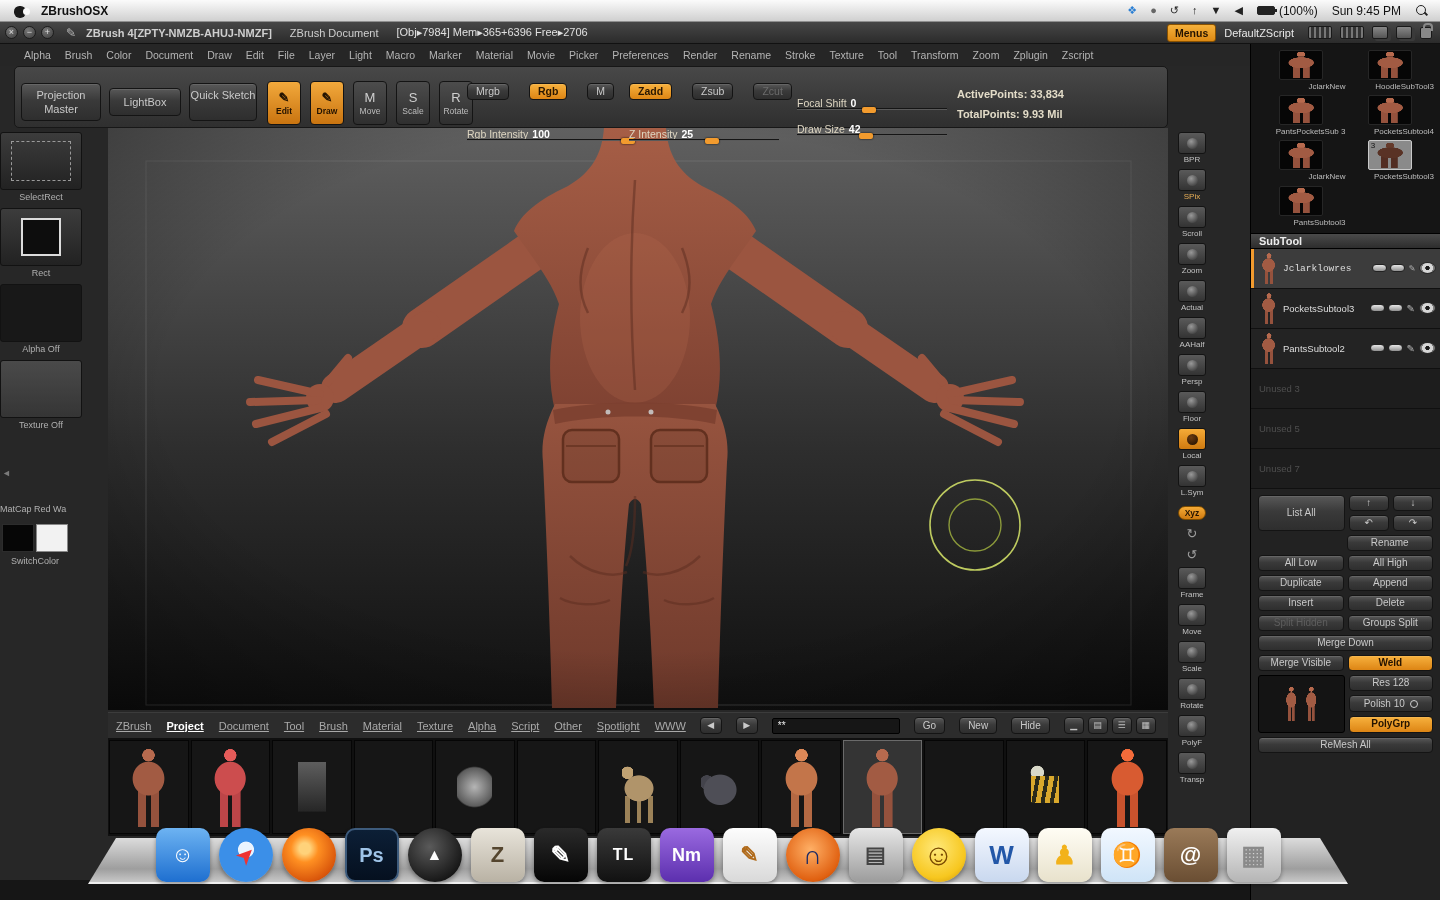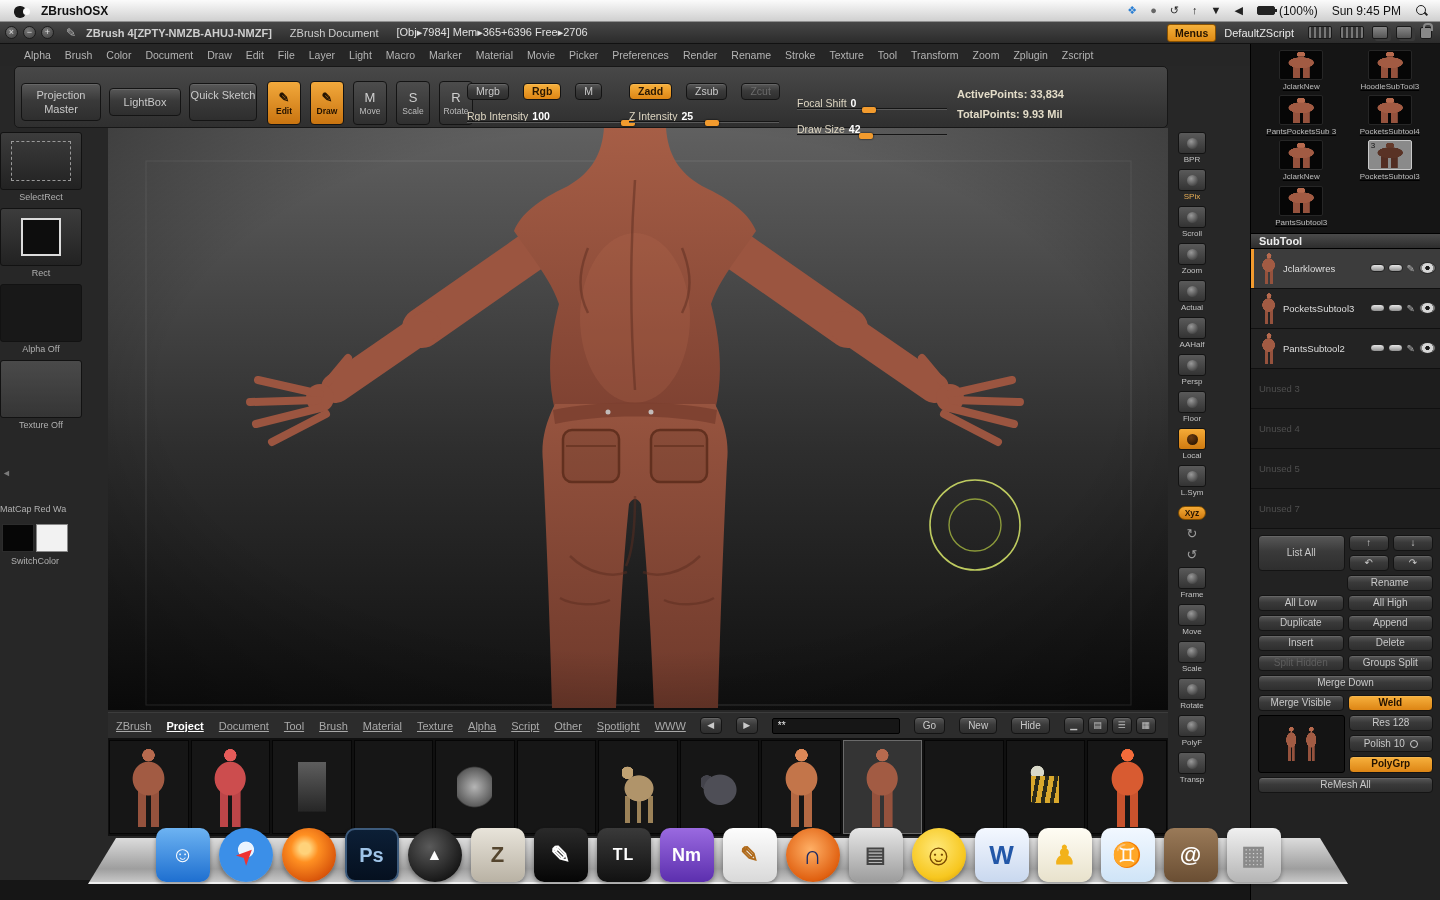--- a/index.html
+++ b/index.html
@@ -63,21 +63,21 @@
   .ts-lb { position:absolute; left:94px; top:21px; width:72px; height:28px; line-height:26px; font-size:11px; }
   .ts-qs { position:absolute; left:174px; top:16px; width:68px; height:38px; line-height:1.25; padding-top:5px; font-size:11px; }
   .modes { position:absolute; left:252px; top:14px; display:flex; gap:9px; }
   .mode { width:34px; height:44px; border-radius:4px; border:1px solid #141414; background:linear-gradient(#4c4c4c,#2f2f2f);
     display:flex; flex-direction:column; align-items:center; justify-content:center; gap:2px; }
   .mode .mg { font-size:13px; color:#cfcfcf; line-height:1; }
   .mode .ml { font-size:8.5px; color:#bdbdbd; }
   .mode.on { background:linear-gradient(#f2a93c,#c97410); }
   .mode.on .mg, .mode.on .ml { color:#241300; font-weight:bold; }
   .grp { position:absolute; top:16px; }
-  .grp .row1 { display:flex; gap:14px; margin-bottom:6px; }
+  .grp .row1 { display:flex; gap:20px; margin-bottom:24px; }
   .pbtn { height:17px; line-height:15px; padding:0 8px; }
   .shelf-slider { position:relative; height:16px; }
   .sl-label { font-size:10.5px; color:#ded6c2; white-space:nowrap; }
   .sl-label b { color:#fff; margin-left:4px; }
   .track { position:absolute; left:0; right:0; bottom:-1px; height:2px; background:#151515; border-bottom:1px solid #5a5a5a; }
   .nub { position:absolute; bottom:-4px; width:14px; height:6px; border-radius:2px; background:#f29b2e; transform:translateX(-50%); box-shadow:0 0 2px #000; }
   .g-paint { left:452px; }
   .g-sculpt { left:614px; }
   .g-fs { left:782px; }
   .g-fs .shelf-slider { margin-bottom:8px;margin-top:10px; }
@@ -124,34 +124,34 @@
   .rs-cell.on .rs-box { background:linear-gradient(#f5ab37,#cf7a10); }
   .rs-cell.on .rs-box::after { background:radial-gradient(circle at 38% 32%, #6a3a10, #1d0e00); }
   .rs-cell.bar .rs-lbl { display:inline-block; background:linear-gradient(#f5ab37,#cf7a10); color:#241300; font-weight:bold;
     border-radius:7px; padding:1px 6px; font-size:8.5px; border:1px solid #7c4c00; }
   .rs-cell.rot .rs-lbl { font-size:13px; color:#9d9d9d; }
 
   
   .rightpanel { position:absolute; left:1250px; top:44px; width:190px; height:856px; background:#222; z-index:6;
     border-left:1px solid #000; }
   .tool-thumbs { display:grid; grid-template-columns:1fr 1fr; padding:4px 6px; background:#151515; }
-  .tt-cell { text-align:center; padding:2px 0;text-decoration:underline; }
+  .tt-cell { text-align:right; padding:2px 0; }
   .tt-thumb { position:relative; width:44px; height:30px; margin:0 auto; background:#060606; border:1px solid #262626; border-radius:2px; }
   .tt-cell.selected .tt-thumb { background:#8a8a8a; border-color:#c9c9c9; }
   .tt-fig { position:absolute; inset:1px; }
   .tt-cell.selected .tt-fig { filter:brightness(.55); }
   .tt-badge { position:absolute; left:2px; top:0; font-size:8px; color:#111; z-index:2; }
   .tt-badge:empty { display:none; }
   .tt-label { font-size:8px; color:#bdbdbd; margin-top:2px; line-height:1.15; }
   .subtool-header { height:16px; background:linear-gradient(#4a4a4a,#2d2d2d); border-top:1px solid #000; border-bottom:1px solid #000;
     color:#ececec; font-size:11px; font-weight:bold; padding:1px 8px; }
   .subtool-list { background:#1a1a1a; }
   .st-row { position:relative; height:40px; display:flex; align-items:center; gap:4px; padding:0 4px 0 8px;
     background:#232323; border-bottom:1px solid #101010; }
-  .st-row.selected { background:#3c3c3c; }
+  .st-row.selected { background:#3c3c3c;font-family:Liberation Mono, monospace; }
   .st-accent { position:absolute; left:0; top:0; bottom:0; width:3px; background:transparent; }
   .st-row.selected .st-accent { background:#f29b2e; }
   .st-fig { width:20px; height:32px; flex:0 0 auto; }
   .st-label { font-size:9.5px; color:#dedede; flex:1 1 auto; overflow:hidden; white-space:nowrap; }
   .st-row.dim { background:#1d1d1d; }
   .st-row.dim .st-label { color:#4e4e4e; }
   .st-pills { display:flex; gap:3px; }
   .pill { width:15px; height:8px; border-radius:4px; background:linear-gradient(#e6e6e6,#8f8f8f); border:1px solid #222; }
   .brushmini { color:#b5b5b5; font-size:10px; }
   .eye { width:17px; height:12px; border-radius:50%; border:1px solid #2a2a2a;
@@ -714,26 +714,20 @@
           <span class="eye"></span>
         </div>
 
         <div class="st-row dim">
           <span class="st-accent"></span>
 
           <span class="st-label">Unused 3</span>
 
         </div>
 
-        <div class="st-row dim">
-          <span class="st-accent"></span>
-
-          <span class="st-label">Unused 4</span>
-
-        </div>
 
         <div class="st-row dim">
           <span class="st-accent"></span>
 
           <span class="st-label">Unused 5</span>
 
         </div>
 
 
         <div class="st-row dim">

